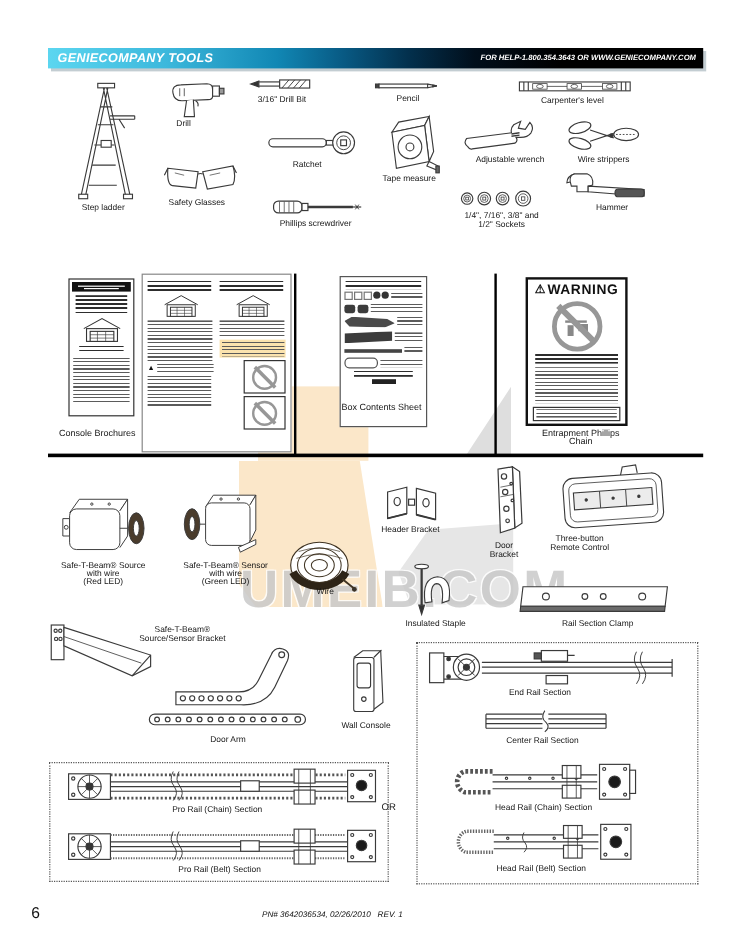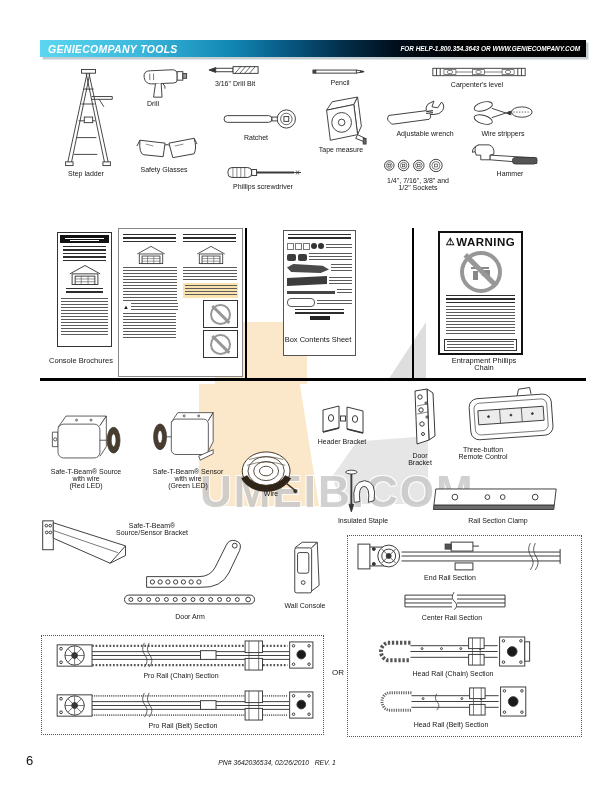--- a/index.html
+++ b/index.html
@@ -559,21 +559,21 @@
   <div class="lbl" style="left:498px;top:517px">Rail Section Clamp</div>
   <div class="lbl" style="left:152px;top:522px">
     <div>Safe-T-Beam®</div>
       <div>Source/Sensor Bracket</div>
   </div>
   <div class="lbl" style="left:190px;top:613px">Door Arm</div>
   <div class="lbl" style="left:305px;top:602px">Wall Console</div>
 
   <div class="dotbox" style="left:41px;top:635px;width:281px;height:98px"></div>
   <div class="dotbox" style="left:347px;top:535px;width:233px;height:200px"></div>
-  <div class="lbl" style="left:338px;top:669px;font-weight:normal;font-size:8px">OR</div>
+  <div class="lbl" style="left:324px;top:669px;font-weight:normal;font-size:8px">OR</div>
 
   <div class="abs" style="left:356px;top:541px">
     <svg width="216" height="31" viewBox="0 0 218 31">
         <g stroke="#3a3a3a" fill="none" stroke-width="1">
       <rect x="2" y="3" width="12" height="25" fill="#fff"></rect>
       <path d="M14 6 h16 M14 25 h16"></path>
       <circle cx="18" cy="8" r="1.5" fill="#333"></circle>
           <circle cx="18" cy="23" r="1.5" fill="#333"></circle>
       <circle cx="33" cy="15" r="11" fill="#fff"></circle>
           <circle cx="33" cy="15" r="7"></circle>

